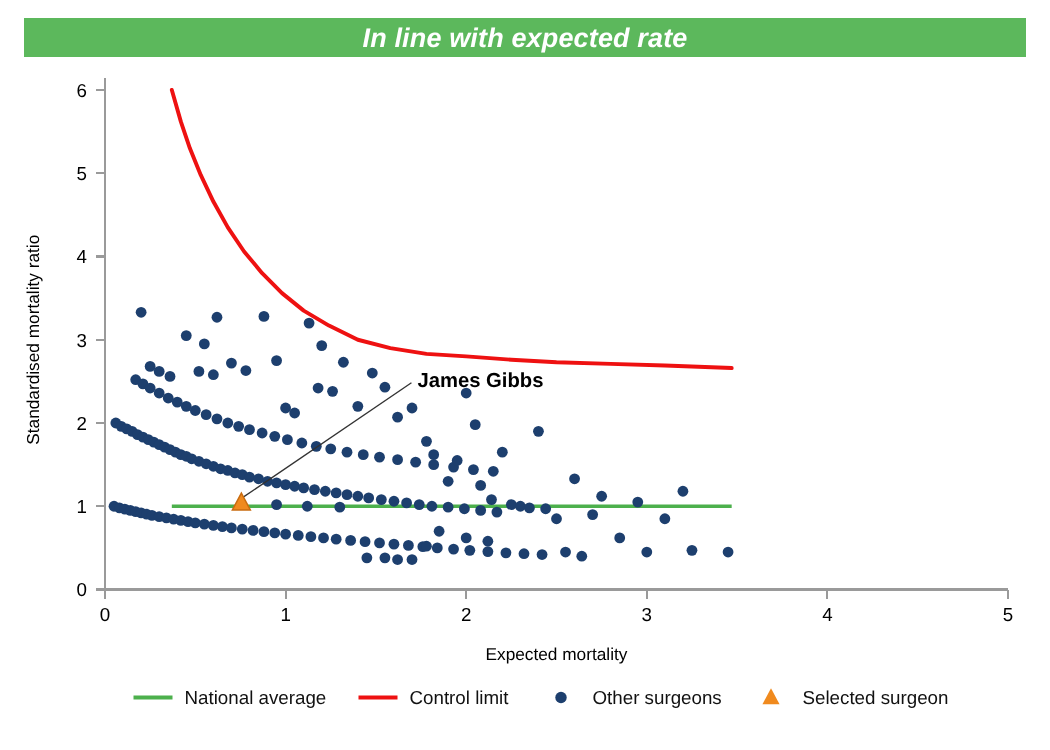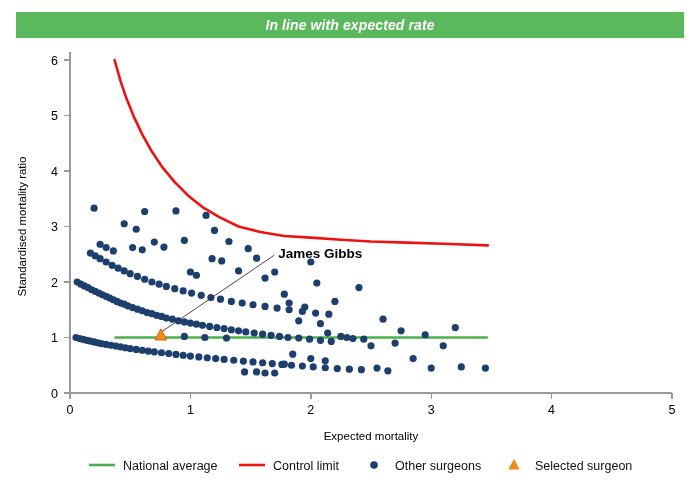--- a/index.html
+++ b/index.html
@@ -29,21 +29,21 @@
     width: 668px;
     height: 26px;
     background: #5cb85c;
     display: flex;
     align-items: center;
     justify-content: center;
     box-sizing: border-box;
   }
   .banner-text {
     color: #ffffff;
-    font-size: 14px;
+    font-size: 18px;
     font-weight: bold;
     font-style: italic;
     letter-spacing: 0.1px;
     white-space: nowrap;
   }
 
   
   .figure {
     position: absolute;
     left: 0;

